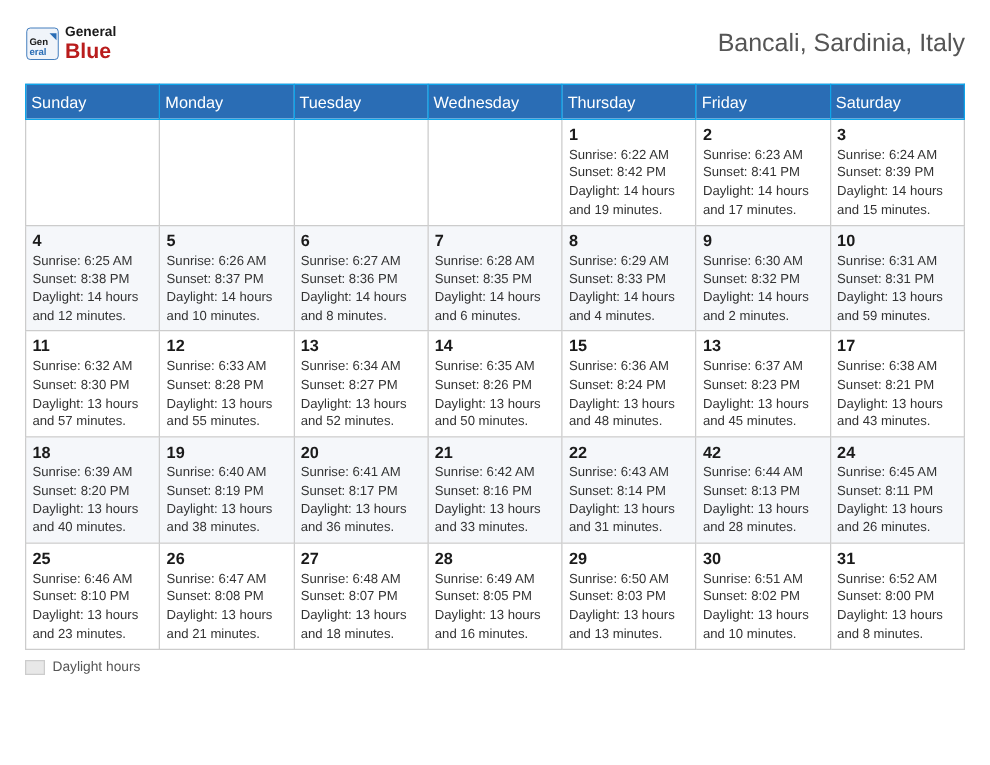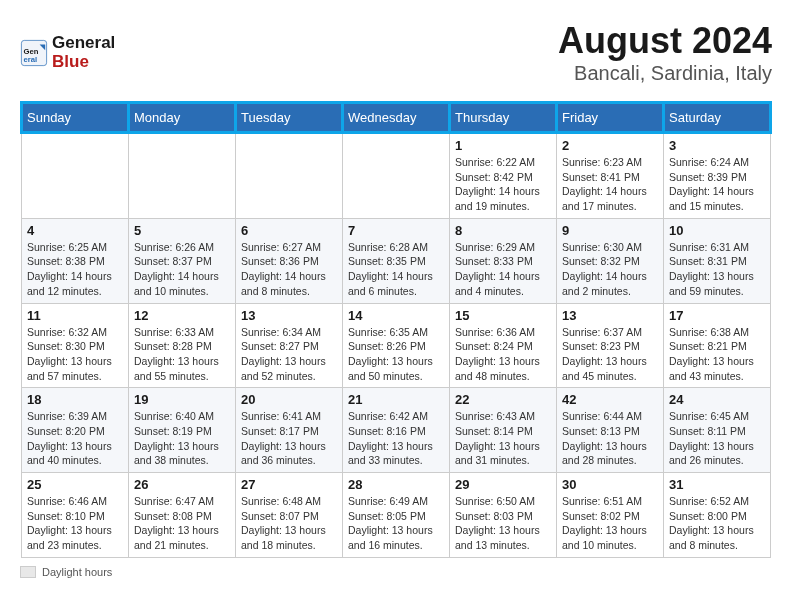--- a/index.html
+++ b/index.html
@@ -42,21 +42,21 @@
       border-collapse: collapse;
       font-size: 11px;
     }
     .calendar th {
       background: #2a6db5;
       color: #fff;
       padding: 6px 4px;
       text-align: left;
       font-size: 13px;
       font-weight: normal;
-      border: 3px solid #0ea5e9;
+      border: 1px solid #0ea5e9;
     }
     .calendar td {
       vertical-align: top;
       border: 1px solid #ccc;
       padding: 4px 5px;
       width: calc(100% / 7);
       min-height: 80px;
       background: #fff;
     }
     .calendar tr:nth-child(even) td {
@@ -98,26 +98,25 @@
 
 <div class="header">
   <div class="logo">
     <svg class="logo-icon" viewBox="0 0 40 40">
       <rect x="2" y="2" width="36" height="36" rx="4" fill="#f0f4fa" stroke="#2a6db5" stroke-width="1"></rect>
       <text x="5" y="22" font-size="11" font-weight="bold" fill="#1a1a1a">Gen</text>
       <text x="5" y="33" font-size="11" font-weight="bold" fill="#2a6db5">eral</text>
       <polygon points="28,8 36,16 36,8" fill="#2a6db5"></polygon>
     </svg>
     <div>
-      <div style="font-size:17px;font-weight:bold;color:#1a1a1a;line-height:1.1;">General</div>
+      <div style="font-size:11px;font-weight:bold;color:#1a1a1a;line-height:1.1;">General</div>
       <div style="font-size:17px;font-weight:bold;color:#b91c1c;line-height:1.1;">Blue</div>
     </div>
   </div>
   <div class="title-block">
-    <div class="month-year">August 2024</div>
     <div class="location">Bancali, Sardinia, Italy</div>
   </div>
 </div>
 
 <table class="calendar">
   <thead>
     <tr>
     <th>Sunday</th>
         <th>Monday</th>
         <th>Tuesday</th>

